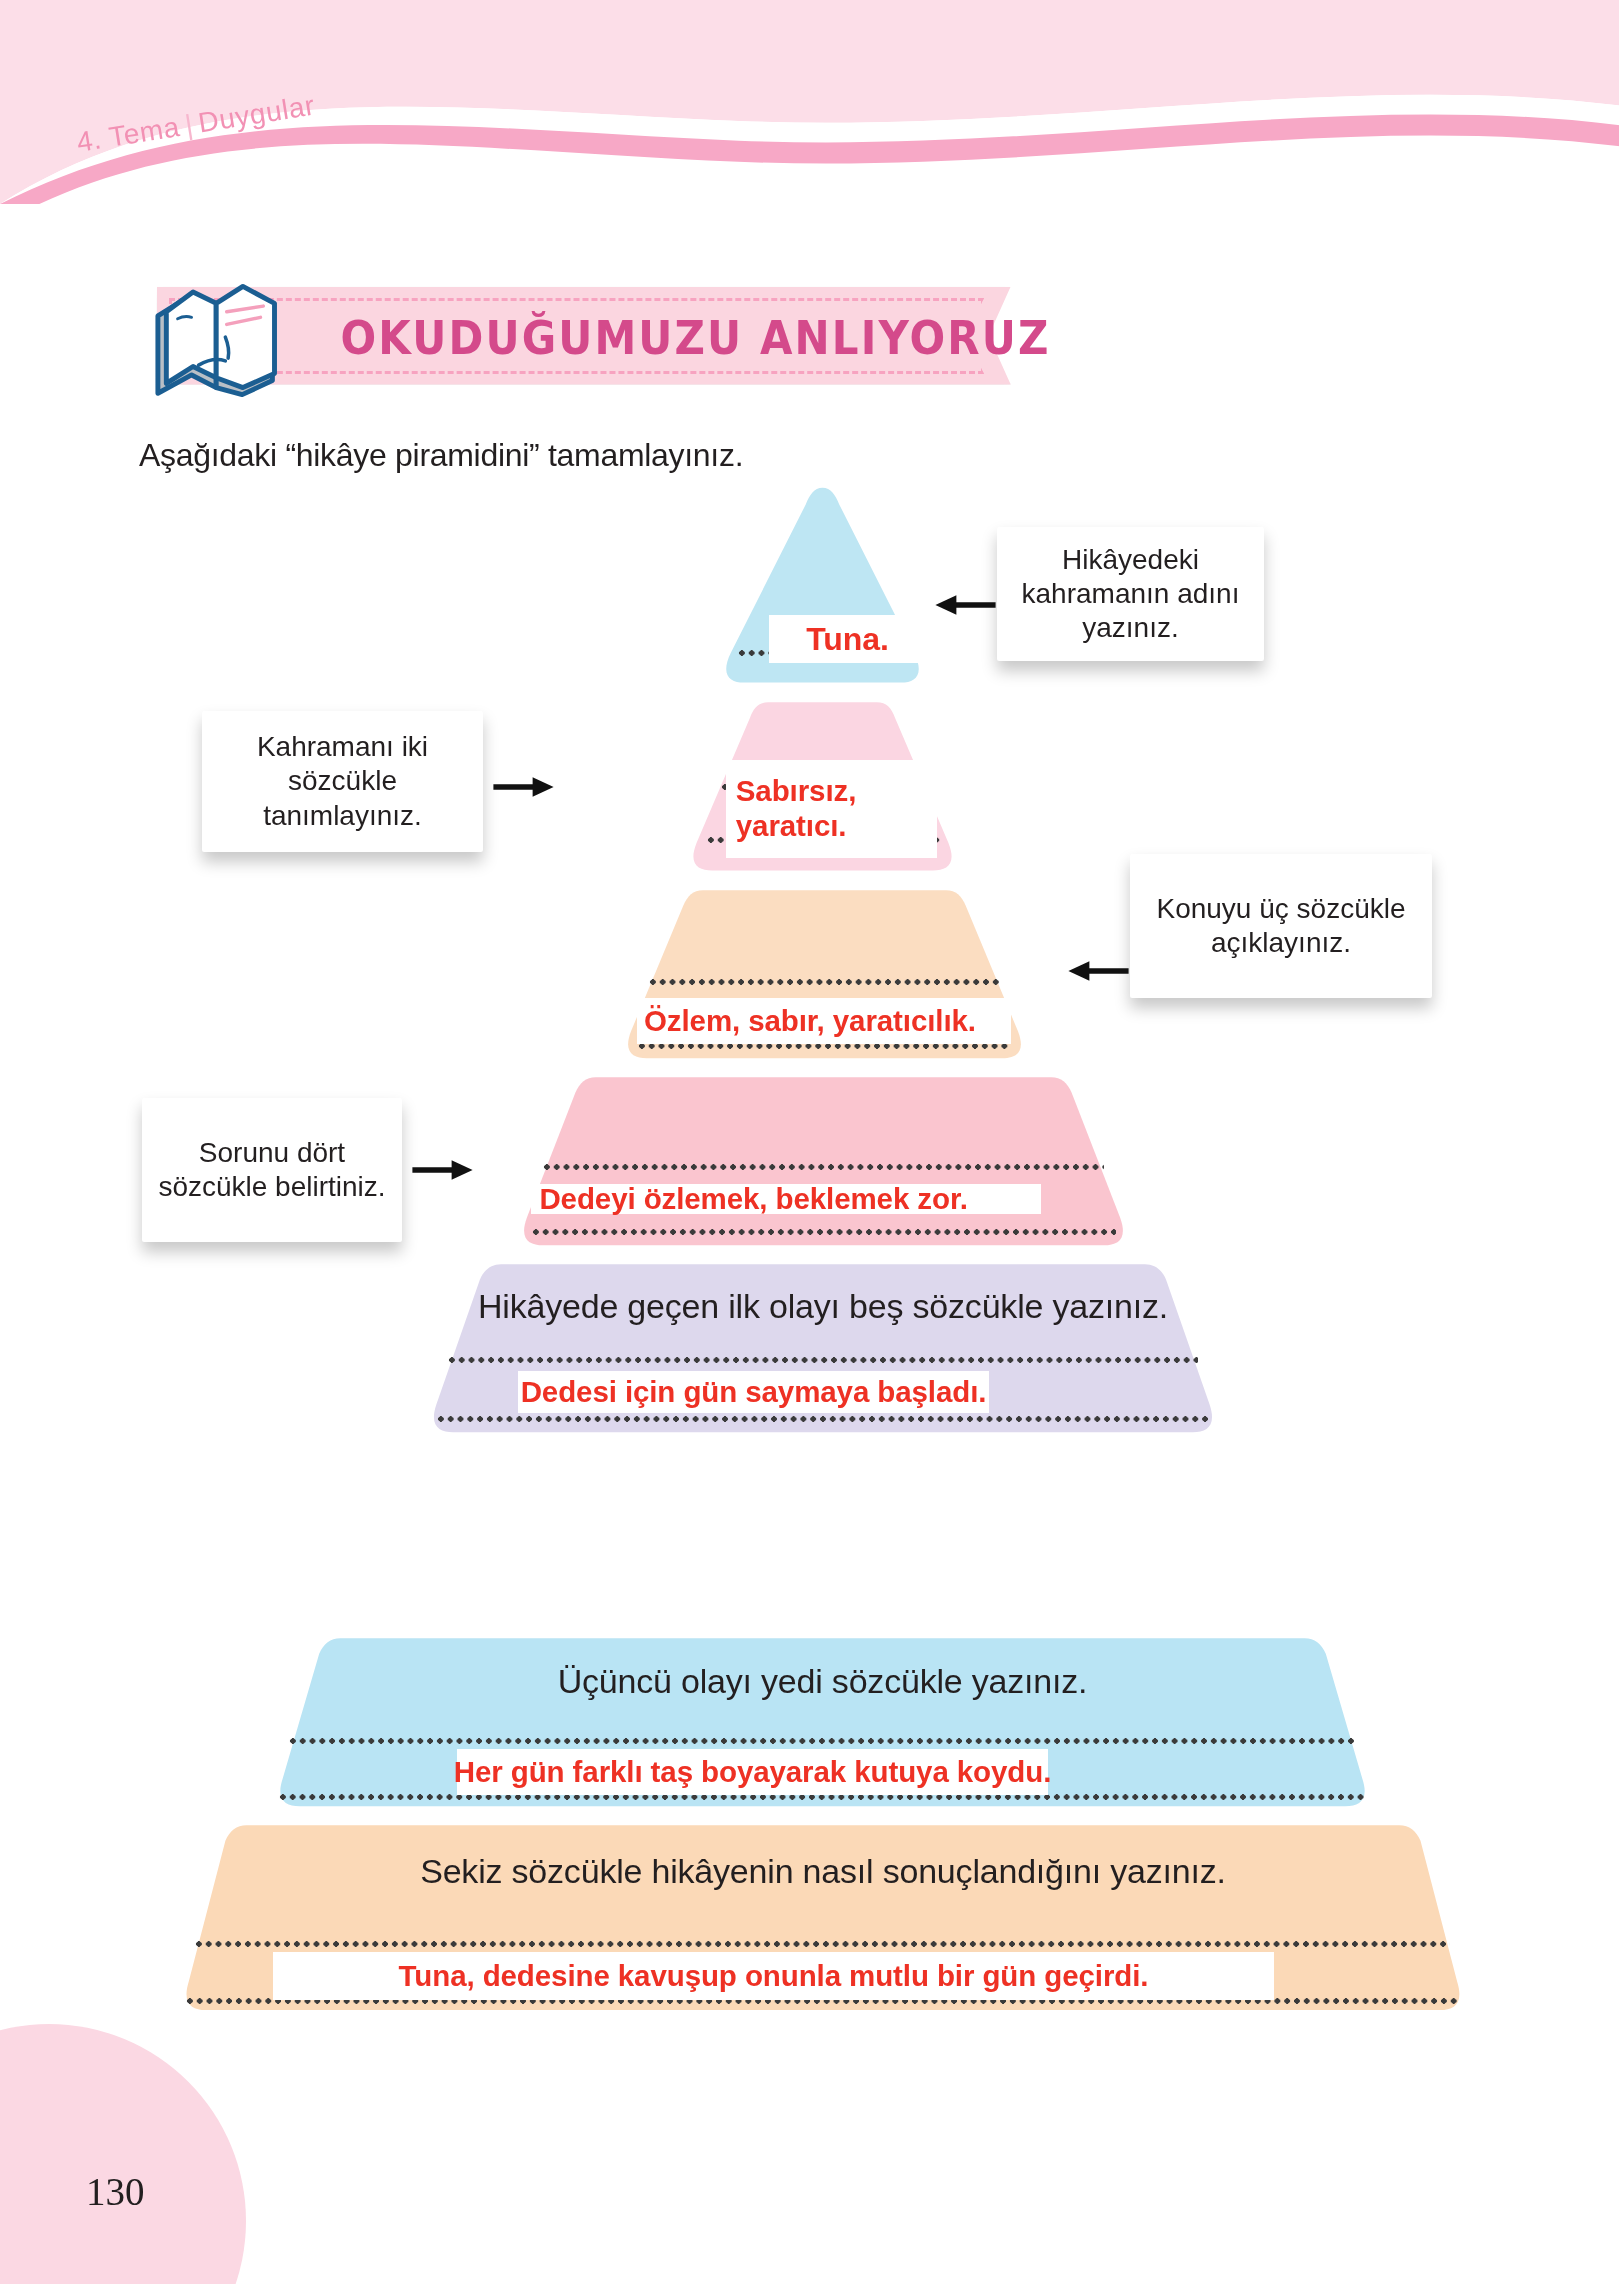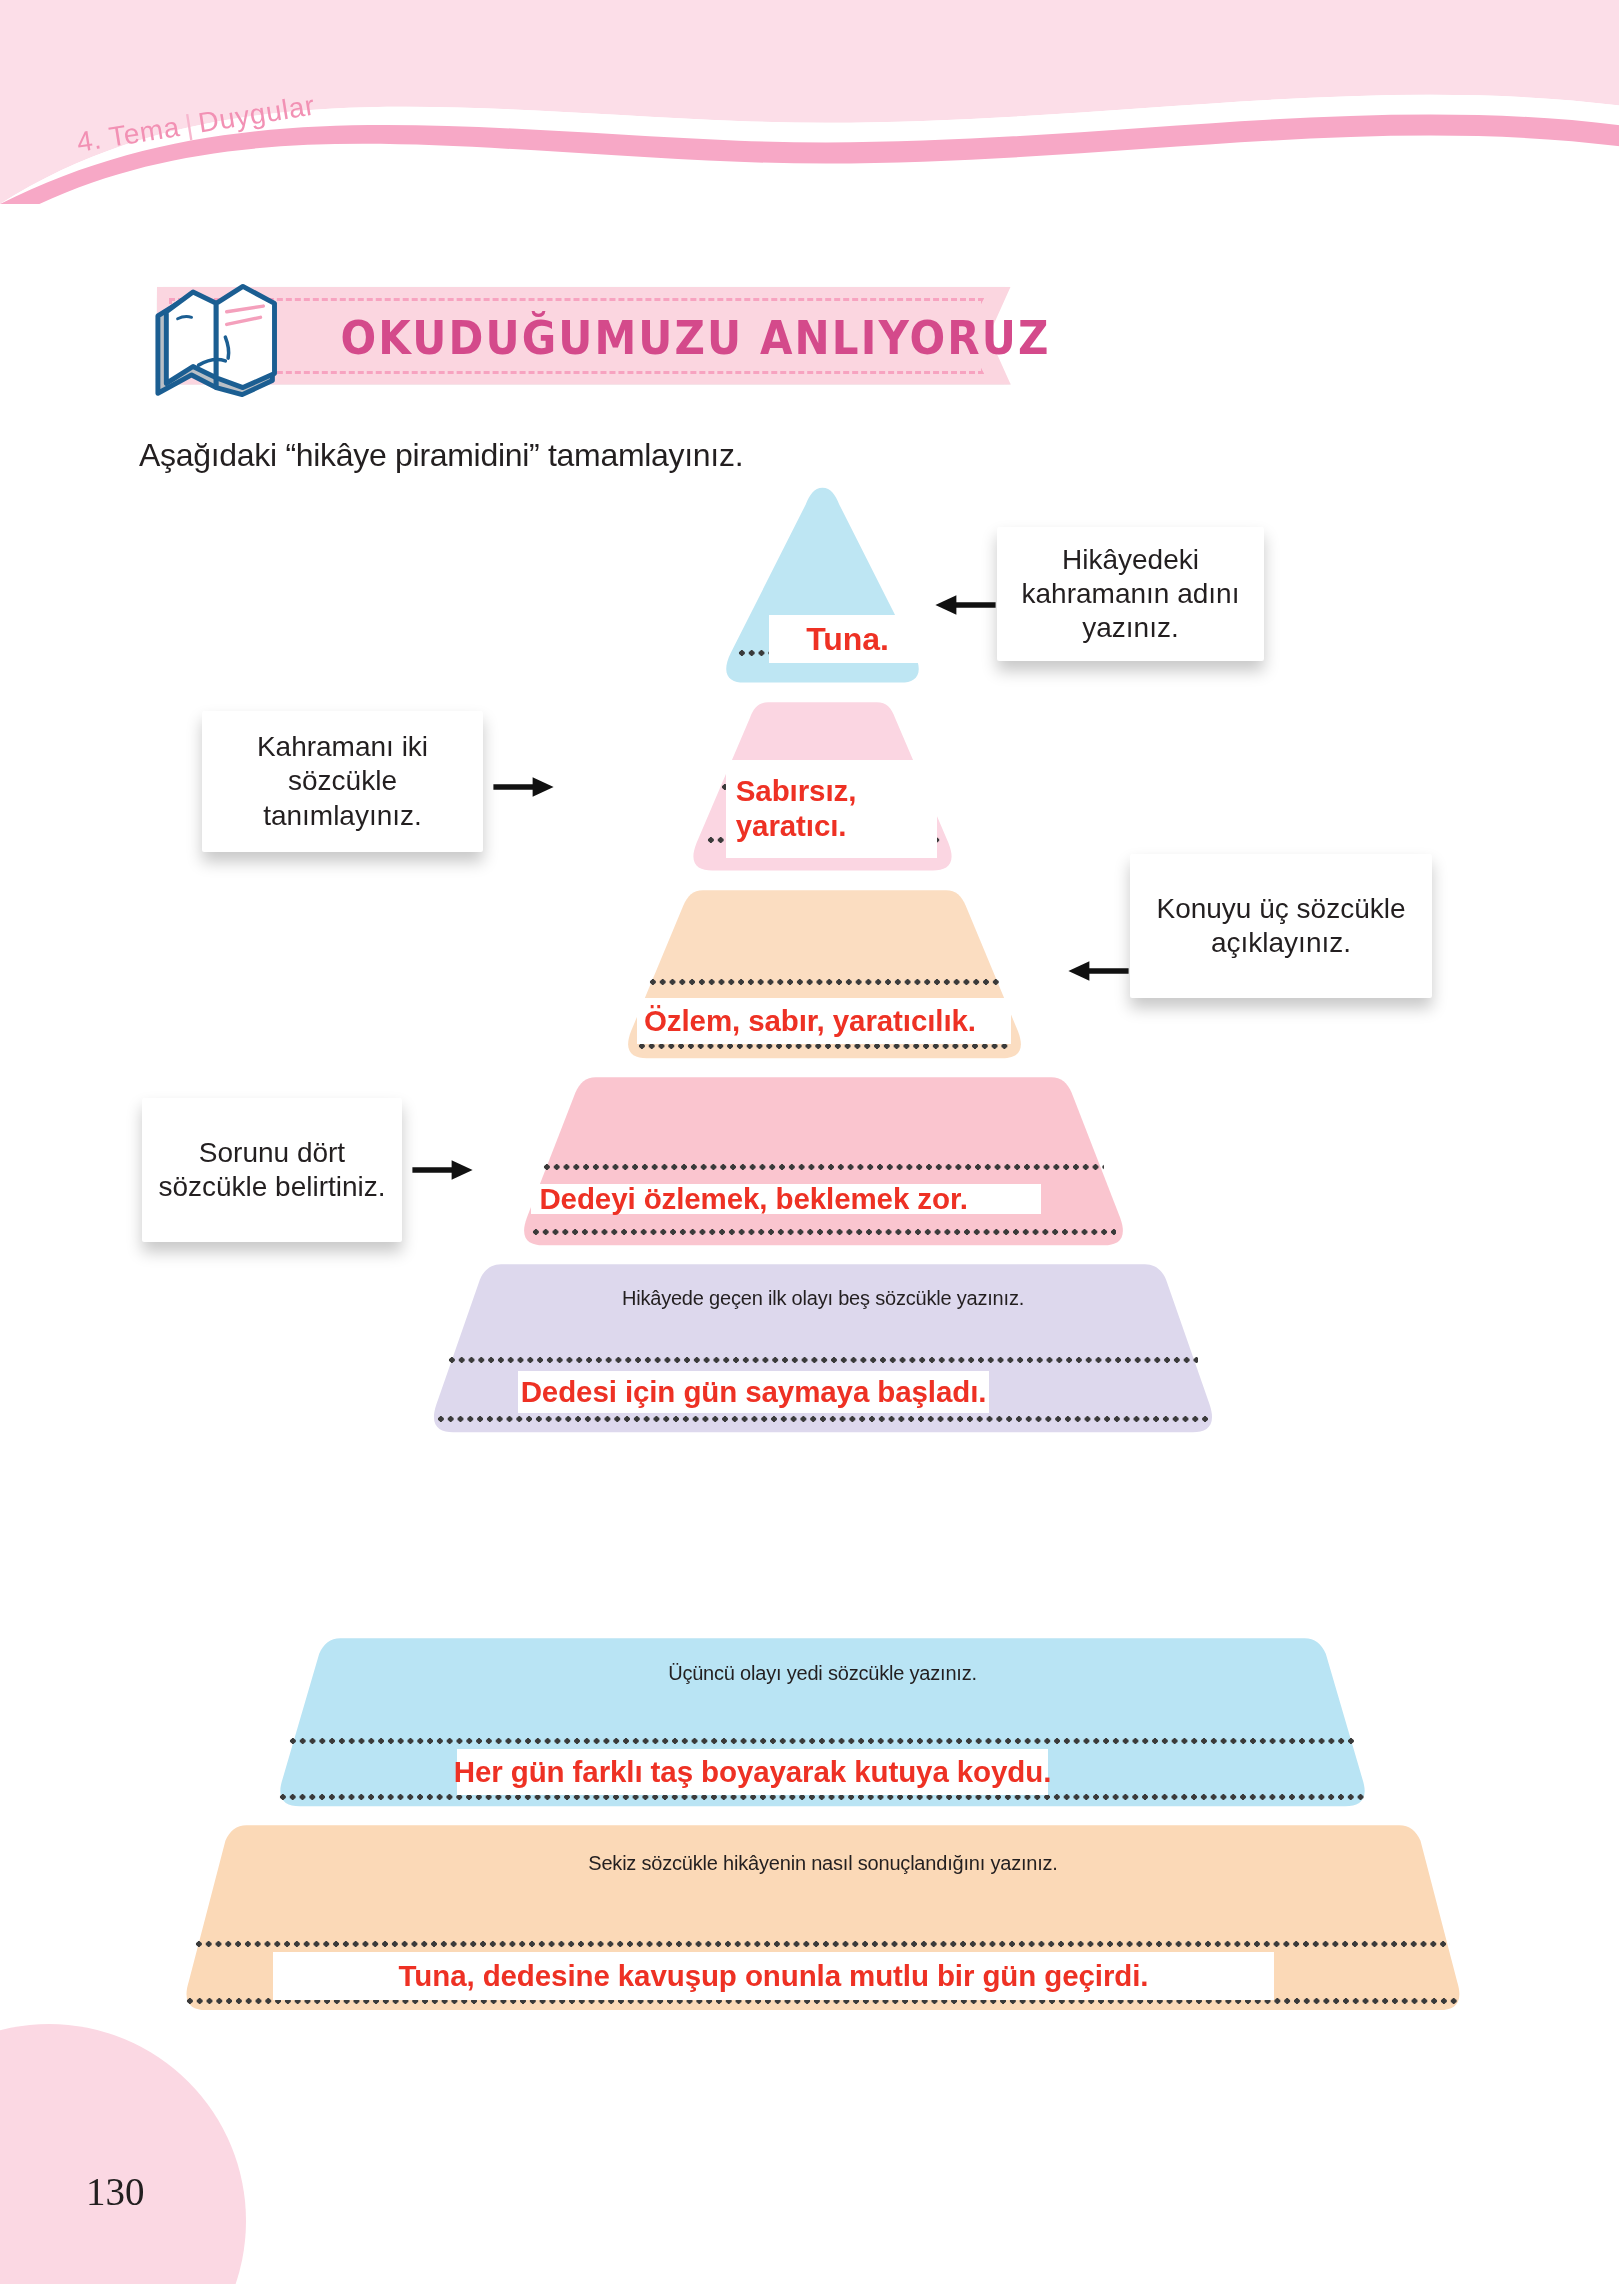--- a/index.html
+++ b/index.html
@@ -72,21 +72,21 @@
   }
 
   
   #pyramid { position: absolute; left: 0; top: 485px; width: 1620px; height: 1554px; }
 
   .tier { position: absolute; }
   .tier-shape { position: absolute; inset: 0; }
   .tier-label {
     position: absolute; left: 0; right: 0;
     text-align: center;
-    font-size: 20px; color: #231f20; font-weight: 400;
+    font-size: 34px; color: #231f20; font-weight: 400;
     letter-spacing: -0.2px;
     white-space: nowrap;
   }
   .dotline {
     position: absolute;
     height: 5.6px;
     background-image: radial-gradient(circle closest-side, #3a3a3a 94%, transparent 96%);
     background-size: 9.8px 5.6px;
     background-repeat: repeat-x;
     background-position: 0 center;

